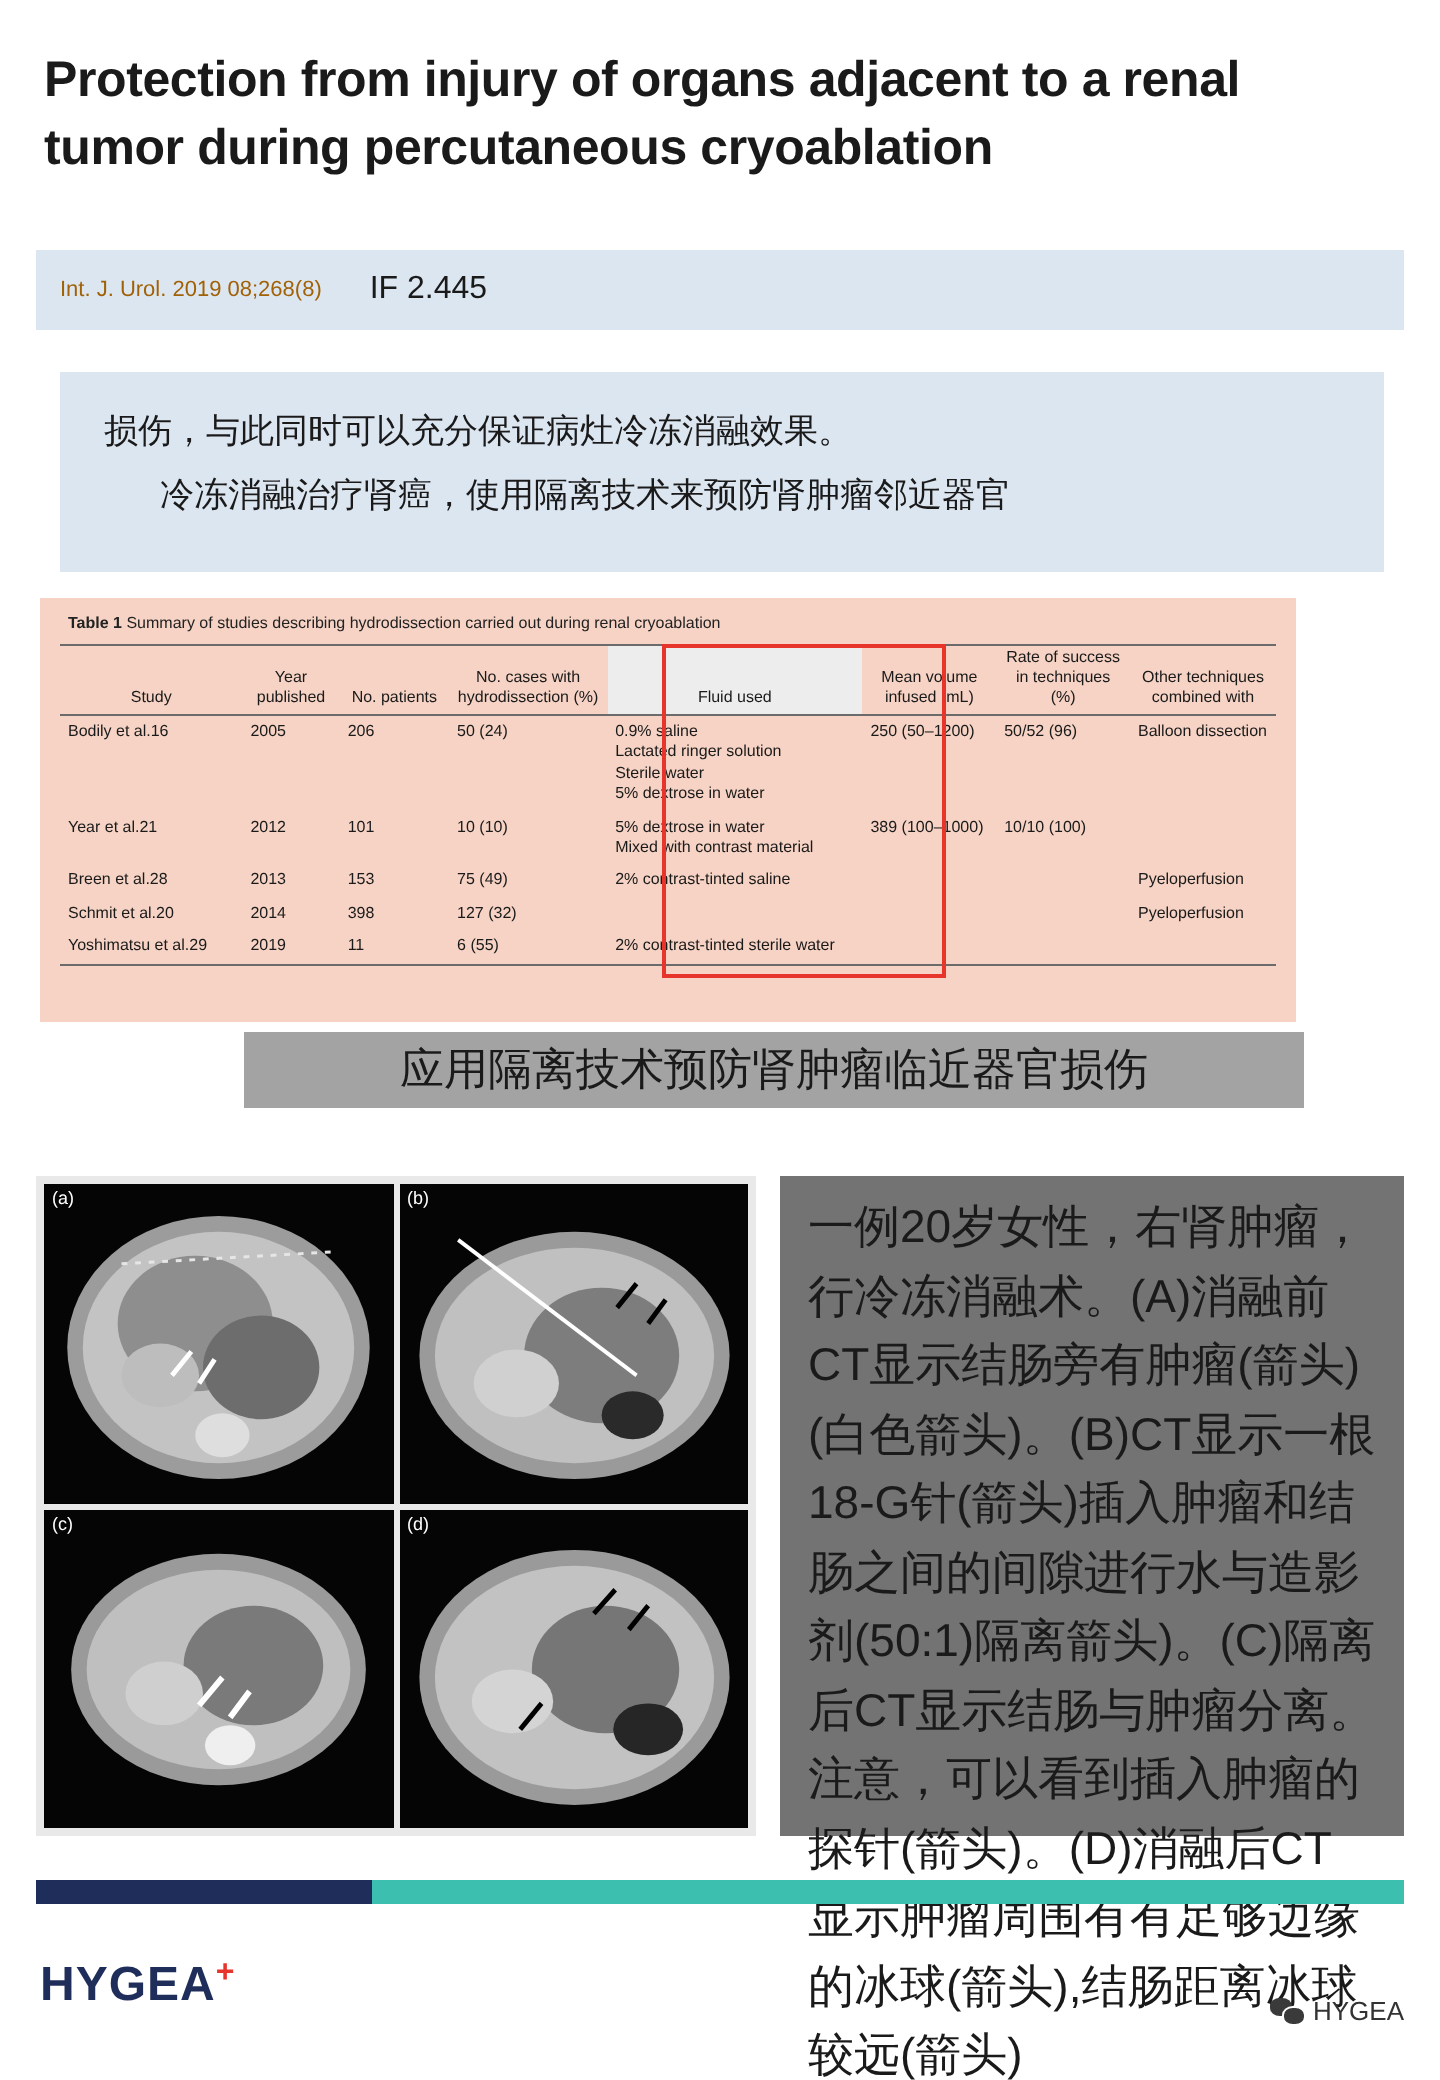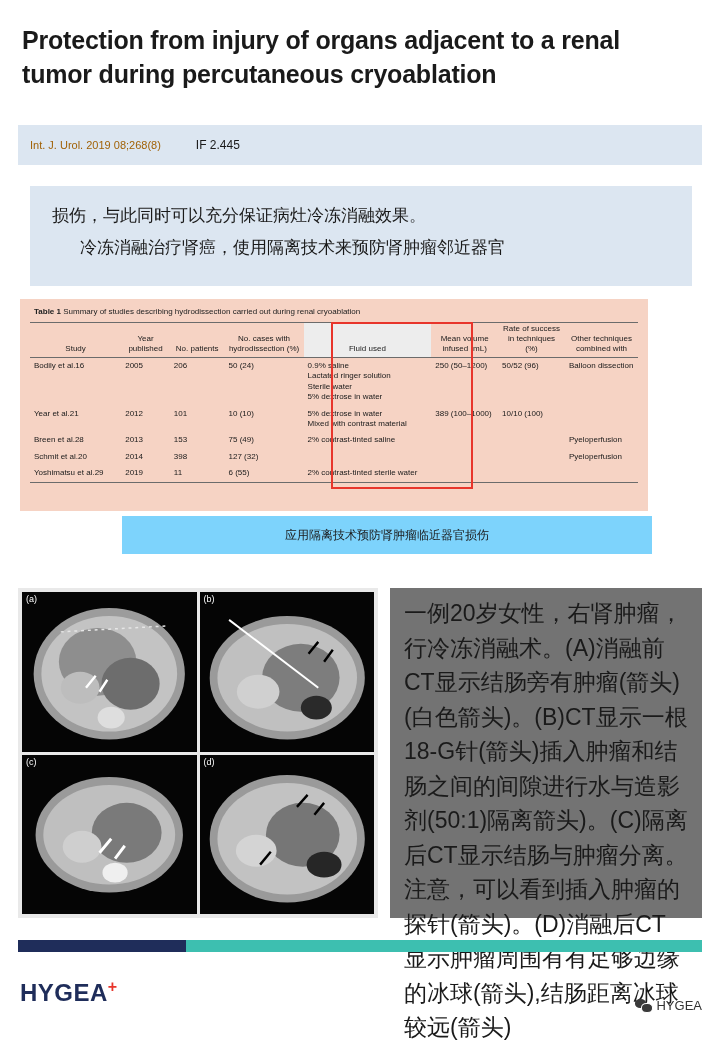--- a/index.html
+++ b/index.html
@@ -41,22 +41,22 @@
     background: #dce6f1;
     display: flex;
     align-items: center;
   }
   .journal-text {
     padding-left: 12px;
     font-size: 11px;
     color: #a16207;
   }
   .journal-if {
-    padding-left: 35px;
-    font-size: 12px;
+    padding-left: 24px;
+    font-size: 16px;
     color: #1a1a1a;
   }
   
   .summary-box {
     position: absolute;
     left: 30px;
     top: 186px;
     width: 662px;
     height: 100px;
     background: #dce6f1;
@@ -130,25 +130,25 @@
   .hdr-shade {
     background: #ededed;
   }
   
   .caption-bar {
     position: absolute;
     left: 122px;
     top: 516px;
     width: 530px;
     height: 38px;
-    background: #7dd3fc;
+    background: #a3a3a3;
     display: flex;
     align-items: center;
     justify-content: center;
-    font-size: 12px;
+    font-size: 22px;
     color: #1a1a1a;
   }
   
   .ct-panel {
     position: absolute;
     left: 18px;
     top: 588px;
     width: 360px;
     height: 330px;
     background: #e9e9e9;

